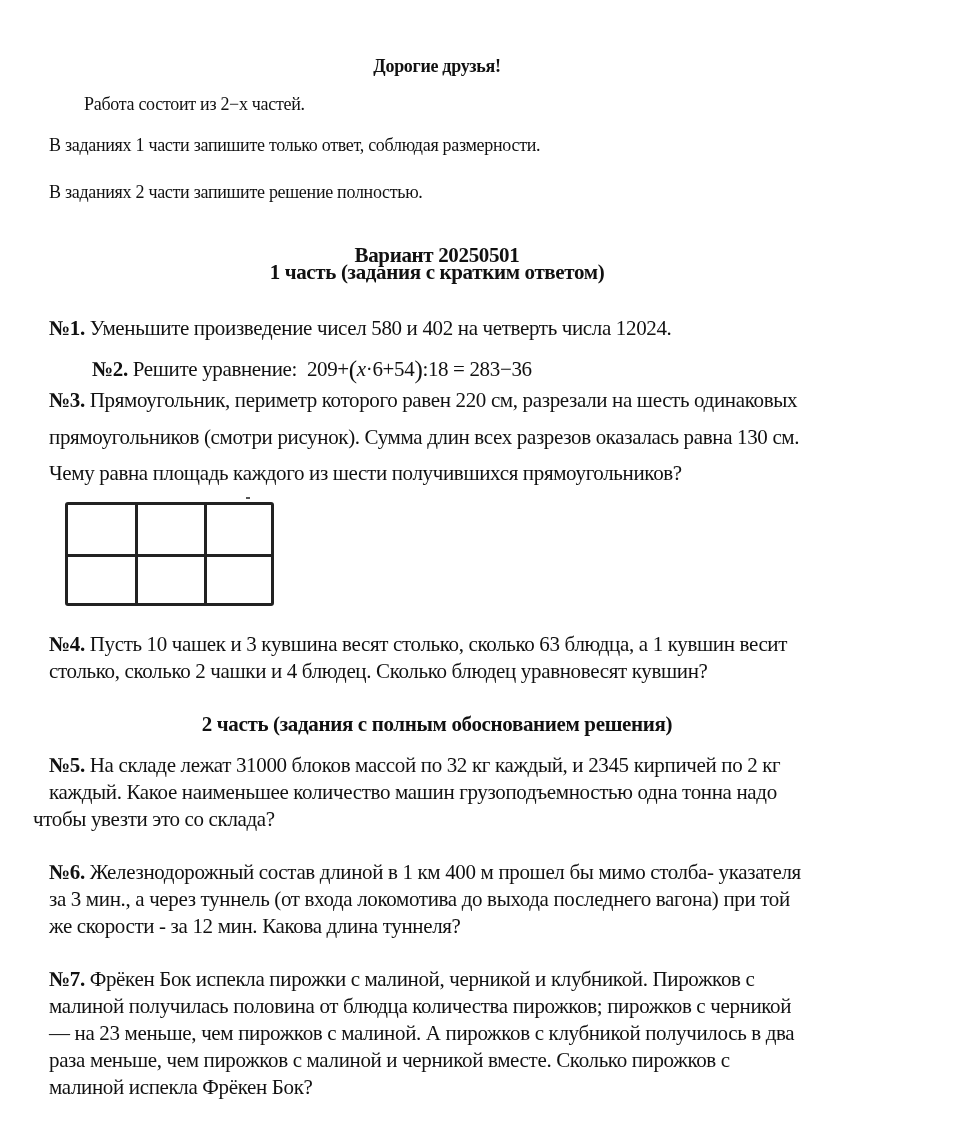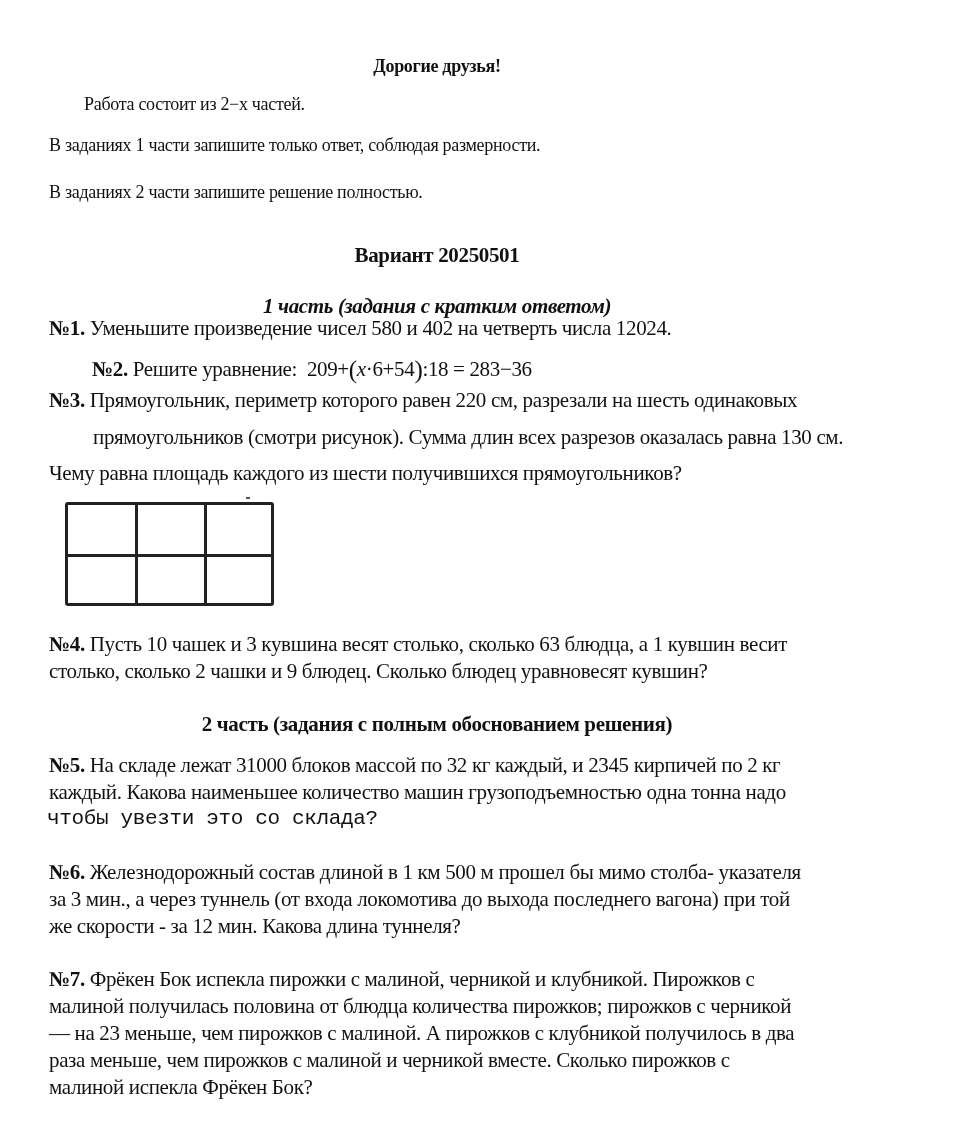--- a/index.html
+++ b/index.html
@@ -26,65 +26,65 @@
 </style>
 </head>
 <body>
 
 <div class="abs center small bold" style="top:56px;">Дорогие друзья!</div>
 <div class="abs small" style="left:49px; top:94px;margin-left:35px;">Работа состоит из 2−х частей.</div>
 <div class="abs small" style="left:49px; top:135px;">В заданиях 1 части запишите только ответ, соблюдая размерности.</div>
 <div class="abs small" style="left:49px; top:182px;">В заданиях 2 части запишите решение полностью.</div>
 
 <div class="abs center big bold" style="top:243px;">Вариант 20250501</div>
-<div class="abs center big bold" style="top:294px;font-style:italic;">1 часть (задания с кратким ответом)</div>
+<div class="abs center big bold" style="top:260px;">1 часть (задания с кратким ответом)</div>
 
 <div class="abs big" style="left:49px; top:316px;text-align:center;">
   <span class="num">№1.</span>
   <span>Уменьшите произведение чисел 580 и 402 на четверть числа 12024.</span>
 </div>
 
 <div class="abs big" style="left:49px; top:356px;margin-left:43px;">
   <span class="num">№2.</span>
   <span>Решите уравнение:</span>
   <span class="eq">&nbsp;<span>209+</span><span class="par">(</span><i>x</i><span>·6+54</span><span class="par">)</span><span>:18 = 283−36</span></span>
 </div>
 
 <div class="abs big" style="left:49px; top:388px;">
   <span class="num">№3.</span>
   <span>Прямоугольник, периметр которого равен 220 см, разрезали на шесть одинаковых</span>
 </div>
-<div class="abs big" style="left:49px; top:425px;margin-left:44px;">прямоугольников (смотри рисунок). Сумма длин всех разрезов оказалась равна 130 см.</div>
+<div class="abs big" style="left:49px; top:425px;">прямоугольников (смотри рисунок). Сумма длин всех разрезов оказалась равна 130 см.</div>
 <div class="abs big" style="left:49px; top:461px;">Чему равна площадь каждого из шести получившихся прямоугольников?</div>
 
 <div class="tick"></div>
 <div class="grid">
   <div class="v" style="left:67px;"></div>
   <div class="v" style="left:136px;"></div>
   <div class="h"></div>
 </div>
 
 <div class="abs big" style="left:49px; top:632px;">
   <span class="num">№4.</span>
   <span>Пусть 10 чашек и 3 кувшина весят столько, сколько 63 блюдца, а 1 кувшин весит</span>
 </div>
-<div class="abs big" style="left:49px; top:659px;">столько, сколько 2 чашки и 9 блюдец. Сколько блюдец уравновесят кувшин?</div>
+<div class="abs big" style="left:49px; top:659px;">столько, сколько 2 чашки и 4 блюдец. Сколько блюдец уравновесят кувшин?</div>
 
 <div class="abs center big bold" style="top:712px;">2 часть (задания с полным обоснованием решения)</div>
 
 <div class="abs big" style="left:49px; top:753px;">
   <span class="num">№5.</span>
   <span>На складе лежат 31000 блоков массой по 32 кг каждый, и 2345 кирпичей по 2 кг</span>
 </div>
-<div class="abs big" style="left:49px; top:780px;">каждый. Какова наименьшее количество машин грузоподъемностью одна тонна надо</div>
-<div class="abs big" style="left:47px; top:807px;font-family:Liberation Mono, monospace;">чтобы увезти это со склада?</div>
+<div class="abs big" style="left:49px; top:780px;">каждый. Какое наименьшее количество машин грузоподъемностью одна тонна надо</div>
+<div class="abs big" style="left:33px; top:807px;">чтобы увезти это со склада?</div>
 
 <div class="abs big" style="left:49px; top:860px;">
   <span class="num">№6.</span>
-  <span>Железнодорожный состав длиной в 1 км 500 м прошел бы мимо столба- указателя</span>
+  <span>Железнодорожный состав длиной в 1 км 400 м прошел бы мимо столба- указателя</span>
 </div>
 <div class="abs big" style="left:49px; top:887px;">за 3 мин., а через туннель (от входа локомотива до выхода последнего вагона) при той</div>
 <div class="abs big" style="left:49px; top:914px;">же скорости - за 12 мин. Какова длина туннеля?</div>
 
 <div class="abs big" style="left:49px; top:967px;">
   <span class="num">№7.</span>
   <span>Фрёкен Бок испекла пирожки с малиной, черникой и клубникой. Пирожков с</span>
 </div>
 <div class="abs big" style="left:49px; top:994px;">малиной получилась половина от блюдца количества пирожков; пирожков с черникой</div>
 <div class="abs big" style="left:49px; top:1021px;">— на 23 меньше, чем пирожков с малиной. А пирожков с клубникой получилось в два</div>

